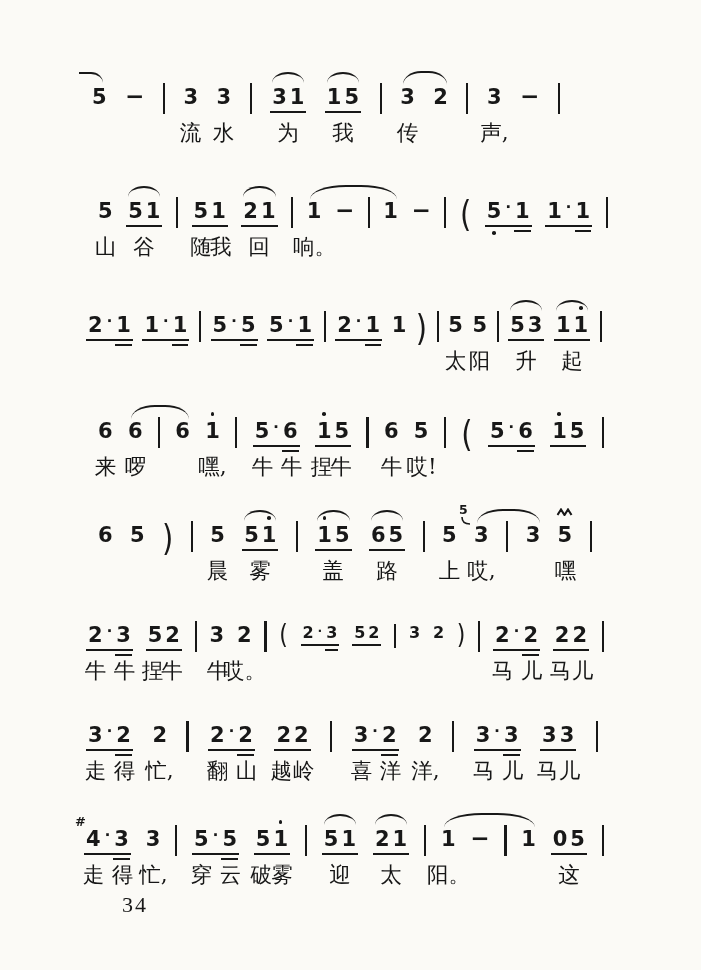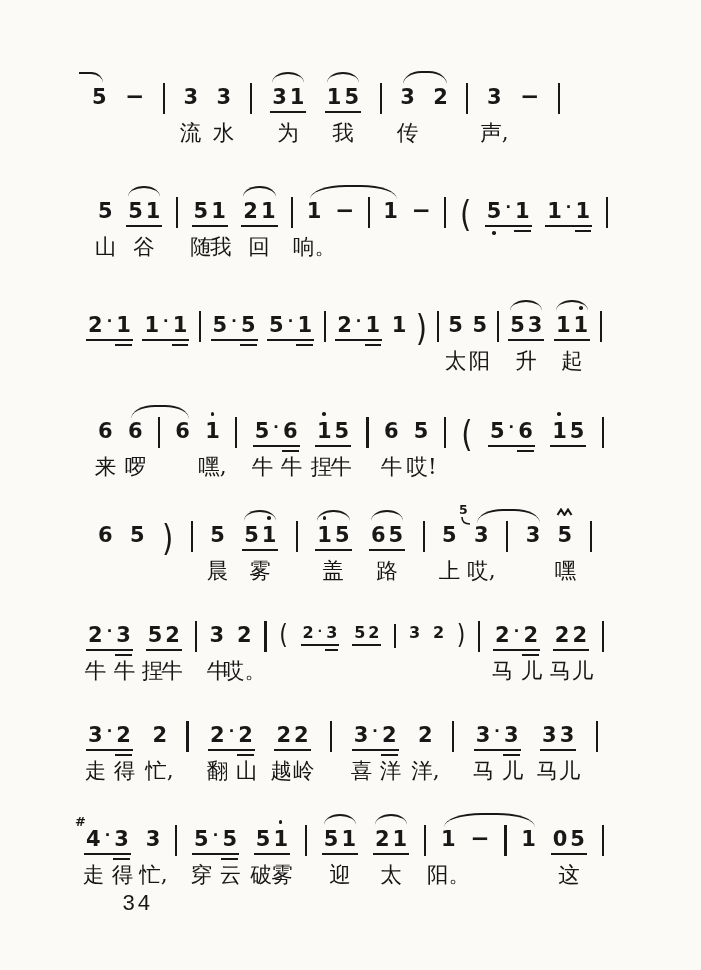--- a/index.html
+++ b/index.html
@@ -38,21 +38,21 @@
        border-top:2.4px solid currentColor;border-top-right-radius:100% 200%}
   .grace{position:absolute;top:-18px;left:-15px;font-size:12.5px;font-weight:bold;line-height:1;
          display:flex;flex-direction:column;align-items:flex-start}
   .grace svg{margin-left:2px;margin-top:0}
   .mordent{position:absolute;top:-14px;left:50%;transform:translateX(-50%);line-height:0}
   .sharp{position:absolute;top:-11px;left:-11px;font-size:13px;font-weight:bold;line-height:1}
   .lyrics-row{position:absolute;left:0;right:0;top:35px;height:30px}
   .lyric{position:absolute;top:0;transform:translateX(-50%);white-space:nowrap;
          font-family:"DejaVu Serif","Liberation Serif",serif;font-size:21.5px;line-height:28px;color:#161616}
   .pagenum{position:absolute;left:122px;top:892px;font-size:22px;letter-spacing:2px;
-           font-family:Liberation Mono, monospace}
+           font-family:Liberation Serif, serif}
 </style>
 </head>
 <body>
 
 <div id="sheet">
     <div class="system" style="left: 92px; top: 84px; width: 468px;">
       <div class="notes-row">
         <span class="note">5<i class="tie"></i></span>
         <span class="dash">−</span>
         <span class="bar"></span>

